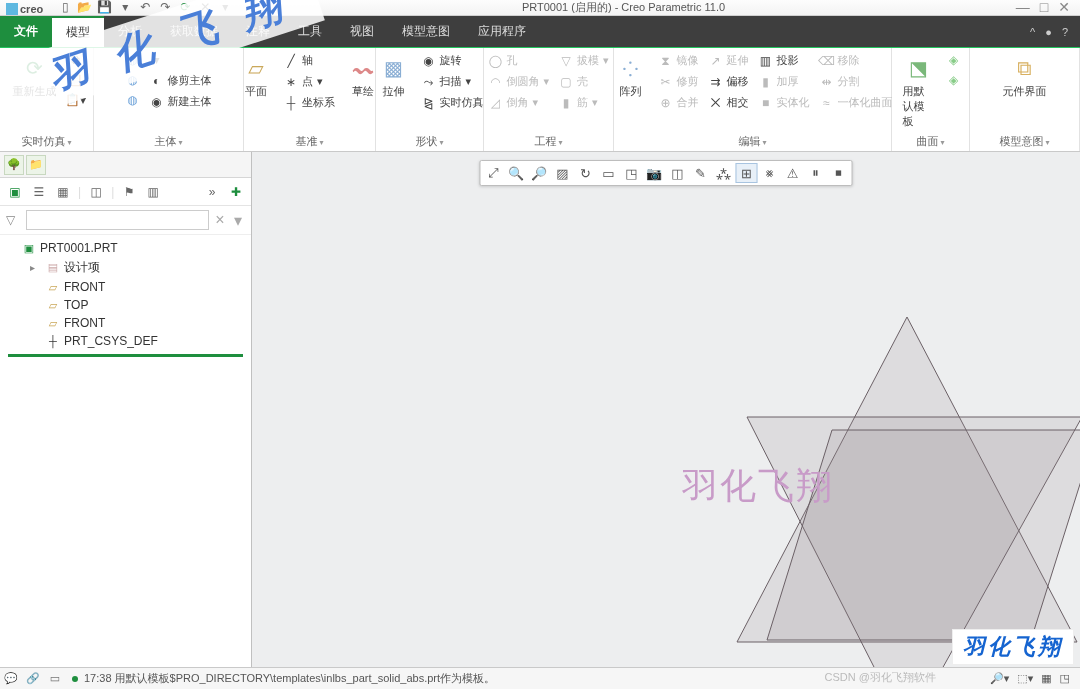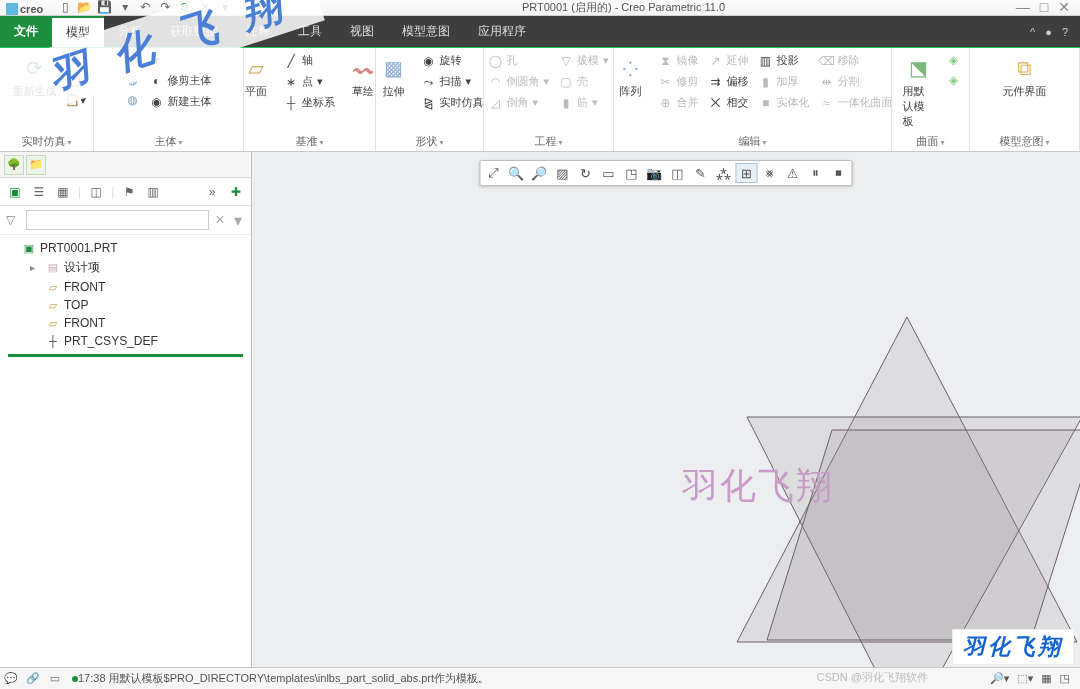--- a/index.html
+++ b/index.html
@@ -54,26 +54,26 @@
 .tree-footer{height:8px;margin:4px 6px 0;border-top:3px solid #1e8e3e;}
 
 .canvas{flex:1;background:#edeeef;position:relative;overflow:hidden;}
 .view-toolbar{position:absolute;top:8px;left:50%;transform:translateX(-50%);background:#fff;border:1px solid #bdbdbd;border-radius:2px;display:flex;padding:2px;gap:1px;box-shadow:0 1px 3px rgba(0,0,0,.15);}
 .view-toolbar .vb{width:22px;height:20px;display:flex;align-items:center;justify-content:center;font-size:13px;color:#555;cursor:pointer;border:1px solid transparent;}
 .view-toolbar .vb.tog{background:#e8f0f8;border:1px solid #a8c4e0;}
 
 .watermark-rot{position:absolute;top:15px;left:-15px;font-size:40px;color:#4a7fd8;font-weight:bold;transform:rotate(-18deg);pointer-events:none;background:rgba(255,255,255,0.85);padding:2px 30px 2px 60px;letter-spacing:8px;font-style:italic;}
 .watermark-center{position:absolute;left:430px;top:310px;font-size:36px;color:#c89bc8;letter-spacing:2px;pointer-events:none;}
 .corner-wm{position:absolute;right:6px;bottom:24px;font-size:22px;color:#1564d0;font-weight:bold;font-style:italic;letter-spacing:3px;background:#fff;padding:2px 10px;border:1px solid #eee;}
-.csdn-wm{position:absolute;right:152px;bottom:4px;font-size:11px;color:#bbb;}
+.csdn-wm{position:absolute;right:144px;bottom:4px;font-size:11px;color:#bbb;}
 
 
 .status-bar{height:22px;background:#f6f6f6;border-top:1px solid #c9c9c9;display:flex;align-items:center;font-size:11px;color:#555;}
 .status-bar .sico{width:22px;text-align:center;color:#777;cursor:pointer;}
-.status-bar .smsg{flex:1;padding-left:6px;display:flex;align-items:center;}
+.status-bar .smsg{flex:1;padding-left:6px;display:flex;align-items:center;gap:6px;}
 .status-bar .dot{width:6px;height:6px;background:#1e8e3e;border-radius:50%;}
 .status-bar .right{display:flex;gap:8px;padding:0 10px;}
 .status-bar .right span{cursor:pointer;}
 
 svg.star{position:absolute;left:285px;top:20px;}
 .plane{fill:rgba(150,140,145,0.18);stroke:#6b6066;stroke-width:1;}
 </style>
 </head>
 <body>
 

